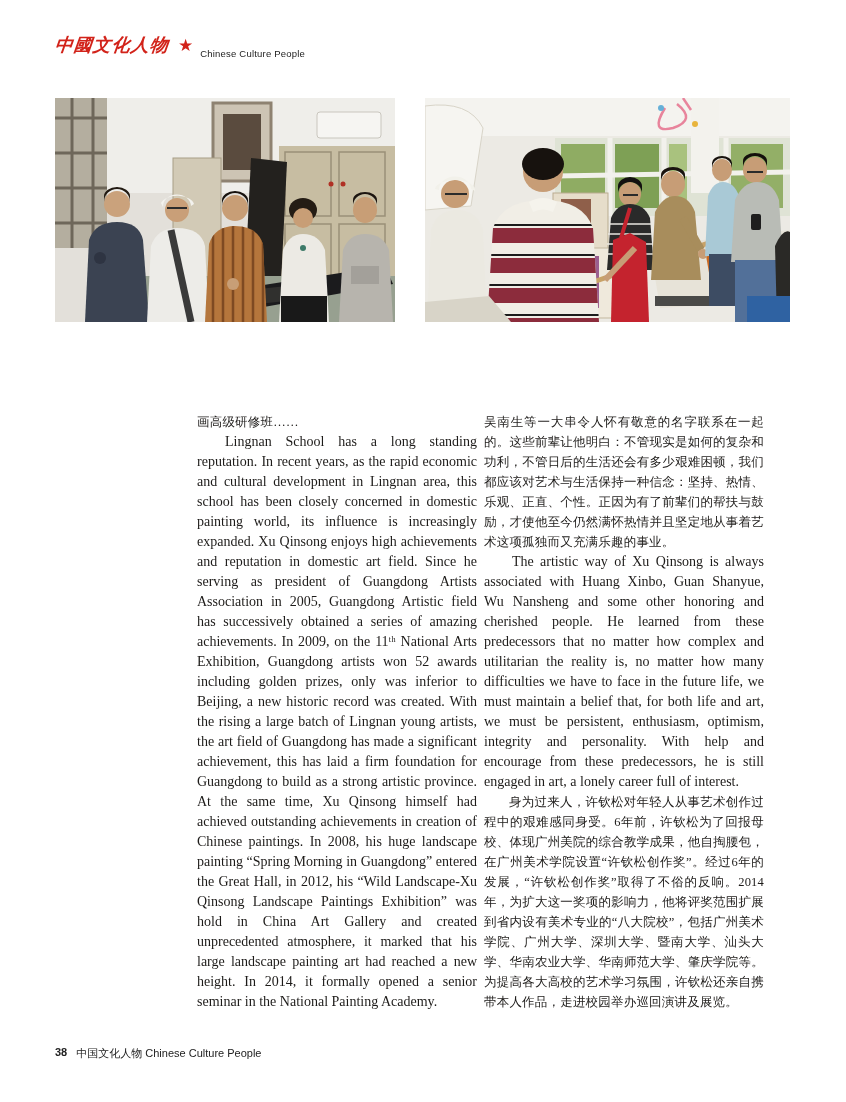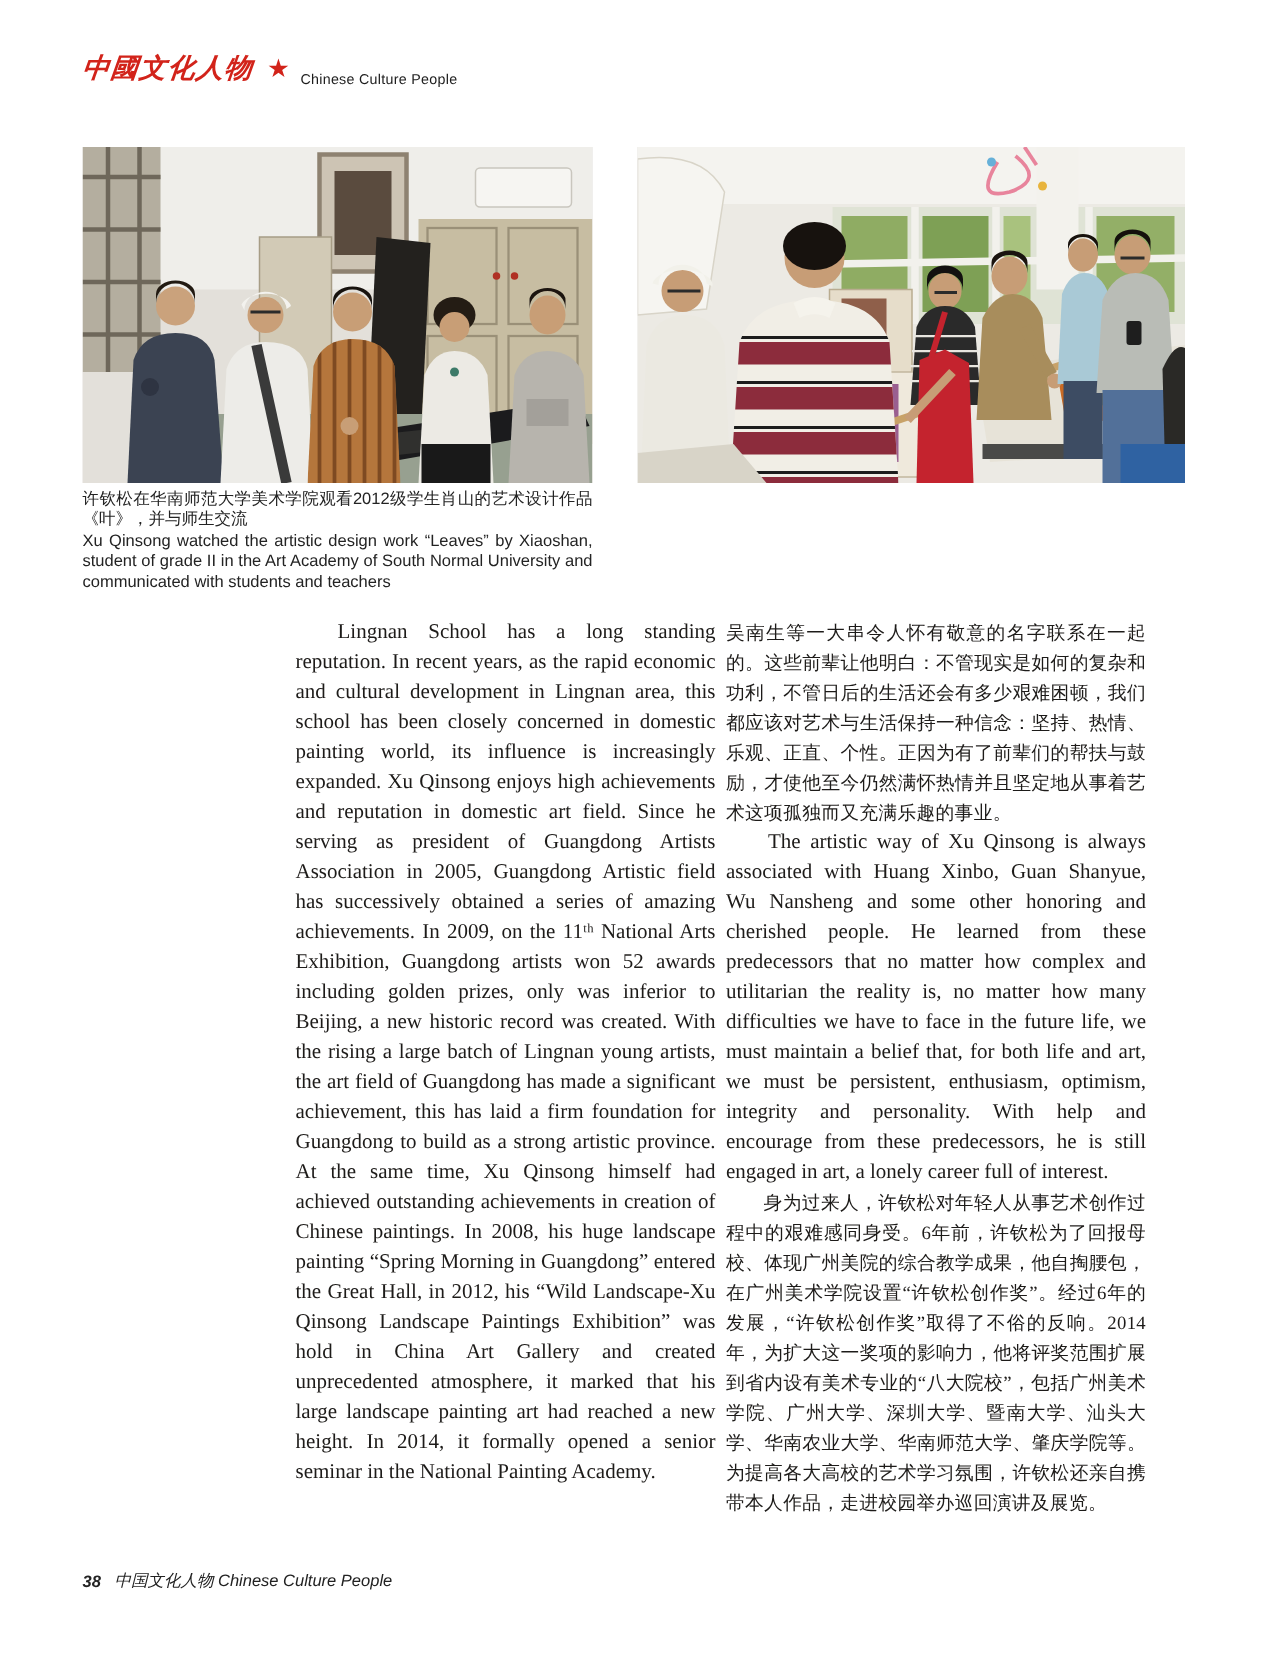--- a/index.html
+++ b/index.html
@@ -54,21 +54,21 @@
   .col-left{left:197px;}
   .col-right{left:484px;}
   .col p{margin:0;}
   .col p.zh{font-size:12.5px;letter-spacing:0.2px;}
   .col p.indent-en{text-indent:28px;}
   .col p.indent-zh{text-indent:25px;}
   .col p.gap{}
   
   .footer{
     position:absolute;left:55px;top:1046px;
-    font-size:11px;color:#222222;display:flex;align-items:flex-end;font-style:italic;
+    font-size:11px;color:#222222;display:flex;align-items:flex-start;
   }
   .footer .num{font-weight:bold;margin-right:9px;}
 </style>
 </head>
 <body>
 
 <div class="page">
 
   <div class="header">
     <span class="logo-cn">中國文化人物</span>
@@ -295,28 +295,25 @@
       </g>
 
       <path d="M352 224 L350 148 q8 -18 15 -14 l0 90 Z" fill="#2a2926"></path>
 
       <rect x="322" y="198" width="43" height="26" fill="#2f62a2"></rect>
 
       <polygon points="0,224 86,224 64,198 0,204" fill="#d8d4c8"></polygon>
     </svg>
   </div>
 
-  <div class="caption caption-left">
-    <p class="cn">许钦松在华南师范大学美术学院观看2012级学生肖山的艺术设计作品《叶》，并与师生交流</p>
-    <p class="en">Xu Qinsong watched the artistic design work “Leaves” by Xiaoshan, student of grade II in the Art Academy of South Normal University and communicated with students and teachers</p>
-  </div>
   <div class="caption caption-right">
   </div>
 
   <div class="col col-left">
+    <p class="zh">画高级研修班……</p>
     <p class="indent-en">Lingnan School has a long standing reputation. In recent years, as the rapid economic and cultural development in Lingnan area, this school has been closely concerned in domestic painting world, its influence is increasingly expanded. Xu Qinsong enjoys high achievements and reputation in domestic art field. Since he serving as president of Guangdong Artists Association in 2005, Guangdong Artistic field has successively obtained a series of amazing achievements. In 2009, on the 11ᵗʰ National Arts Exhibition, Guangdong artists won 52 awards including golden prizes, only was inferior to Beijing, a new historic record was created. With the rising a large batch of Lingnan young artists, the art field of Guangdong has made a significant achievement, this has laid a firm foundation for Guangdong to build as a strong artistic province. At the same time, Xu Qinsong himself had achieved outstanding achievements in creation of Chinese paintings. In 2008, his huge landscape painting “Spring Morning in Guangdong” entered the Great Hall, in 2012, his “Wild Landscape-Xu Qinsong Landscape Paintings Exhibition” was hold in China Art Gallery and created unprecedented atmosphere, it marked that his large landscape painting art had reached a new height. In 2014, it formally opened a senior seminar in the National Painting Academy.</p>
   </div>
   <div class="col col-right">
     <p class="zh">吴南生等一大串令人怀有敬意的名字联系在一起的。这些前辈让他明白：不管现实是如何的复杂和功利，不管日后的生活还会有多少艰难困顿，我们都应该对艺术与生活保持一种信念：坚持、热情、乐观、正直、个性。正因为有了前辈们的帮扶与鼓励，才使他至今仍然满怀热情并且坚定地从事着艺术这项孤独而又充满乐趣的事业。</p>
     <p class="indent-en">The artistic way of Xu Qinsong is always associated with Huang Xinbo, Guan Shanyue, Wu Nansheng and some other honoring and cherished people. He learned from these predecessors that no matter how complex and utilitarian the reality is, no matter how many difficulties we have to face in the future life, we must maintain a belief that, for both life and art, we must be persistent, enthusiasm, optimism, integrity and personality. With help and encourage from these predecessors, he is still engaged in art, a lonely career full of interest.</p>
     <p class="zh indent-zh gap">身为过来人，许钦松对年轻人从事艺术创作过程中的艰难感同身受。6年前，许钦松为了回报母校、体现广州美院的综合教学成果，他自掏腰包，在广州美术学院设置“许钦松创作奖”。经过6年的发展，“许钦松创作奖”取得了不俗的反响。2014年，为扩大这一奖项的影响力，他将评奖范围扩展到省内设有美术专业的“八大院校”，包括广州美术学院、广州大学、深圳大学、暨南大学、汕头大学、华南农业大学、华南师范大学、肇庆学院等。为提高各大高校的艺术学习氛围，许钦松还亲自携带本人作品，走进校园举办巡回演讲及展览。</p>
   </div>
 
   <div class="footer">
     <span class="num">38</span>

